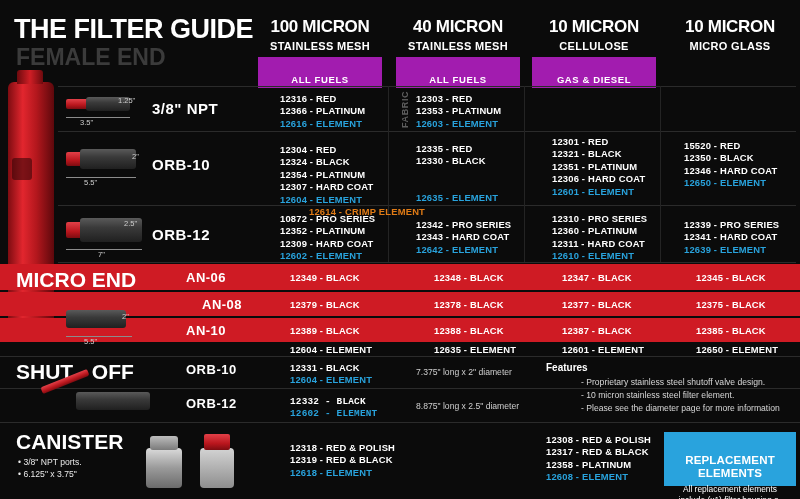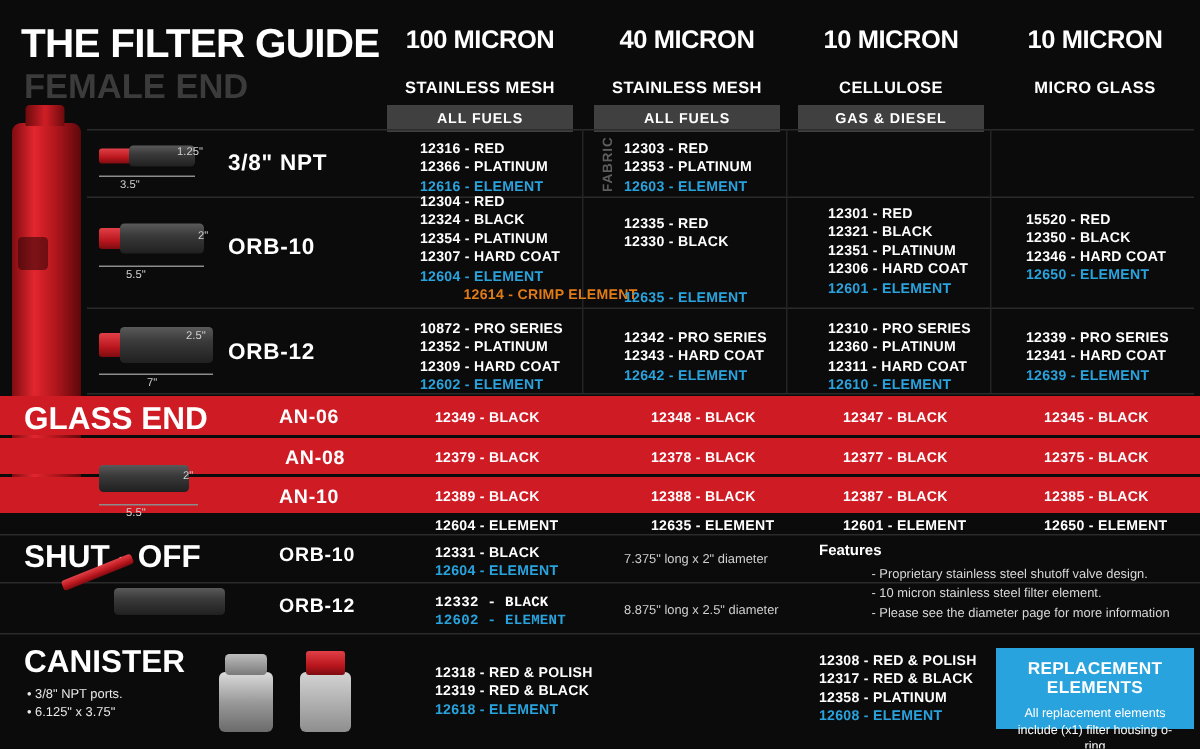--- a/index.html
+++ b/index.html
@@ -14,24 +14,24 @@
     position:absolute;left:14px;top:14px;font-size:27px;font-weight:bold;
     letter-spacing:-0.5px;color:#fff;white-space:nowrap;
   }
   .subtitle{
     position:absolute;left:16px;top:44px;font-size:23px;font-weight:bold;
     letter-spacing:0px;color:#3b3b3b;white-space:nowrap;
   }
 
   .colhead{position:absolute;text-align:center;}
   .colhead .ttl{font-size:17px;font-weight:bold;letter-spacing:-0.3px;color:#fff;line-height:18px;}
-  .colhead .sub{font-size:11px;font-weight:bold;letter-spacing:0.3px;color:#fff;line-height:13px;margin-top:17px;}
+  .colhead .sub{font-size:11px;font-weight:bold;letter-spacing:0.3px;color:#fff;line-height:13px;margin-top:4px;}
   .colhead .pill{
-    margin-top:4px;background:#404040;color:#fff;font-size:9.5px;font-weight:bold;
-    letter-spacing:0.6px;padding:4px 0 3px 0;display:block;
+    margin-top:4px;background:#a21caf;color:#fff;font-size:9.5px;font-weight:bold;
+    letter-spacing:0.6px;padding:17px 0 3px 0;display:block;
   }
 
   
   .cell{position:absolute;font-size:9.4px;line-height:12.4px;font-weight:bold;letter-spacing:0.2px;}
   .cell .el{color:#29a3dd;}
   .cell .orange{color:#e07b16;margin-left:29px;}
 
   .rowlabel{position:absolute;font-size:15px;font-weight:bold;color:#fff;letter-spacing:0.5px;}
 
   .divider{position:absolute;background:#2b2b2b;height:1px;}
@@ -46,21 +46,21 @@
   
   .features-title{position:absolute;font-size:10px;font-weight:bold;color:#fff;}
   .features-list{position:absolute;font-size:8.6px;line-height:13px;color:#d8d8d8;}
 
   .dimnote{position:absolute;font-size:8.6px;color:#cfcfcf;}
 
   
   .repl{
     position:absolute;background:#29a3dd;color:#fff;text-align:center;
   }
-  .repl .rt{font-size:11.5px;font-weight:bold;letter-spacing:0.2px;line-height:13px;padding-top:8px;}
+  .repl .rt{font-size:11.5px;font-weight:bold;letter-spacing:0.2px;line-height:13px;padding-top:22px;}
   .repl .rb{font-size:8.4px;line-height:11px;padding:4px 8px 0 8px;}
 
   .fabric{
     position:absolute;font-size:9px;font-weight:bold;color:#5e5e5e;
     transform:rotate(-90deg);transform-origin:left top;letter-spacing:0.6px;
   }
 
   .npt{position:absolute;font-size:8.6px;color:#e9e9e9;line-height:12px;}
 
   
@@ -149,21 +149,21 @@
   <div class="fabric" style="left:400px;top:128px;">FABRIC</div>
 
   <div class="filter-red" style="left:66px;top:152px;width:16px;height:14px;"></div>
   <div class="filter-body" style="left:80px;top:149px;width:56px;height:20px;"></div>
   <div class="dimline" style="left:66px;top:177px;width:70px;"></div>
   <div class="dimtext" style="left:132px;top:152px;">2"</div>
   <div class="dimtext" style="left:84px;top:178px;">5.5"</div>
 
   <div class="rowlabel" style="left:152px;top:156px;">ORB-10</div>
 
-  <div class="cell" style="left:280px;top:128px;">
+  <div class="cell" style="left:280px;top:144px;">
     <div>12304 - RED</div>
     <div>12324 - BLACK</div>
     <div>12354 - PLATINUM</div>
     <div>12307 - HARD COAT</div>
     <div class="el">12604 - ELEMENT</div>
     <div class="orange">12614 - CRIMP ELEMENT</div>
   </div>
   <div class="cell" style="left:416px;top:143px;">
     <div>12335 - RED</div>
     <div>12330 - BLACK</div>
@@ -212,24 +212,24 @@
   <div class="cell" style="left:684px;top:219px;">
     <div>12339 - PRO SERIES</div>
     <div>12341 - HARD COAT</div>
     <div class="el">12639 - ELEMENT</div>
   </div>
 
   <div class="redband" style="left:0px;top:264px;width:800px;height:26px;"></div>
   <div class="redband" style="left:0px;top:292px;width:800px;height:24px;"></div>
   <div class="redband" style="left:0px;top:318px;width:800px;height:24px;"></div>
 
-  <div class="maleend" style="left:16px;top:268px;">GLASS END</div>
+  <div class="maleend" style="left:16px;top:268px;">MICRO END</div>
 
   <div class="rowlabel" style="left:186px;top:270px;font-size:13px;">AN-06</div>
-  <div class="rowlabel" style="left:190px;top:297px;font-size:13px;">AN-08</div>
+  <div class="rowlabel" style="left:202px;top:297px;font-size:13px;">AN-08</div>
   <div class="rowlabel" style="left:186px;top:323px;font-size:13px;">AN-10</div>
 
   <div class="cell" style="left:290px;top:272px;">12349 - BLACK</div>
   <div class="cell" style="left:434px;top:272px;">12348 - BLACK</div>
   <div class="cell" style="left:562px;top:272px;">12347 - BLACK</div>
   <div class="cell" style="left:696px;top:272px;">12345 - BLACK</div>
 
   <div class="cell" style="left:290px;top:299px;">12379 - BLACK</div>
   <div class="cell" style="left:434px;top:299px;">12378 - BLACK</div>
   <div class="cell" style="left:562px;top:299px;">12377 - BLACK</div>

